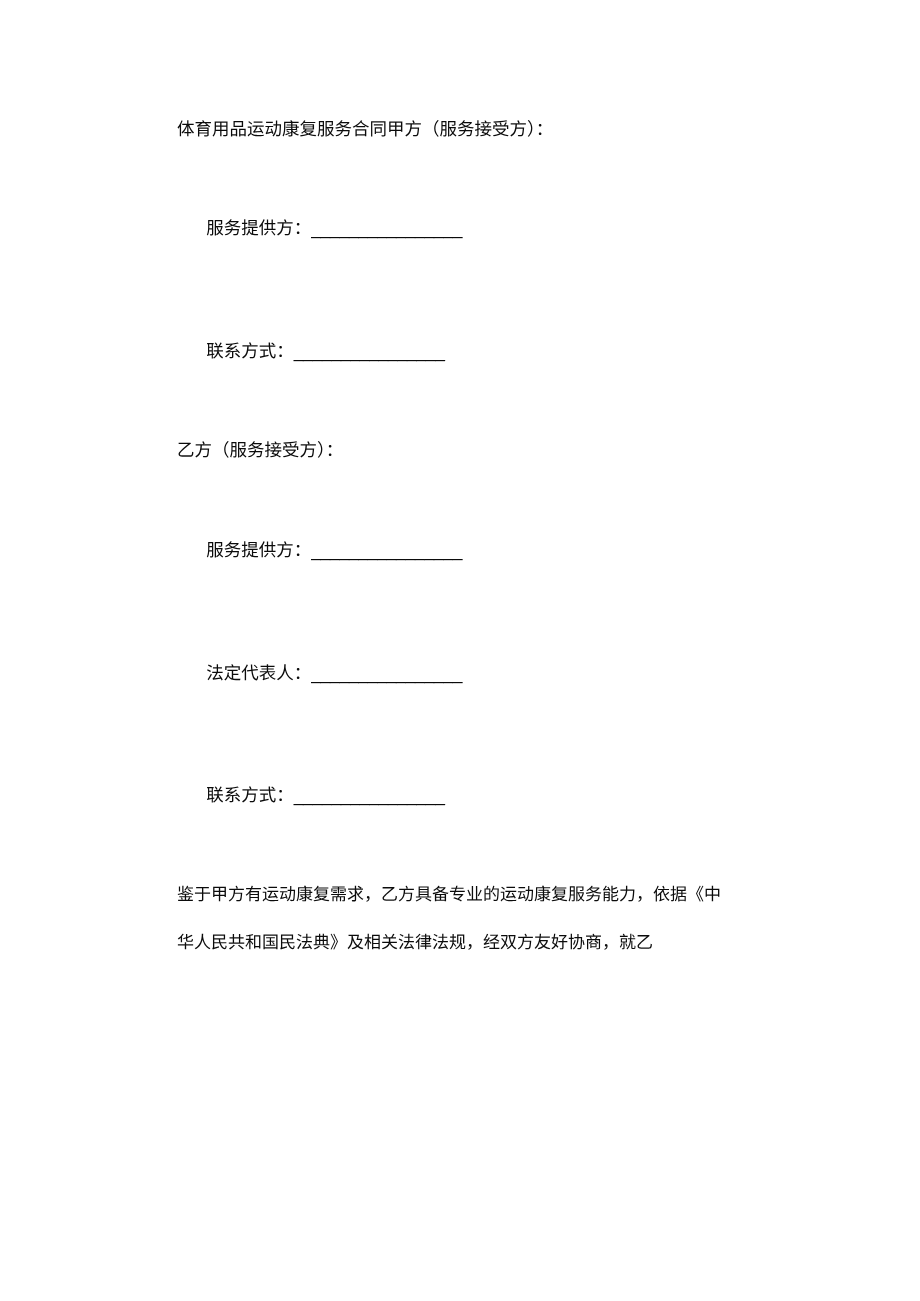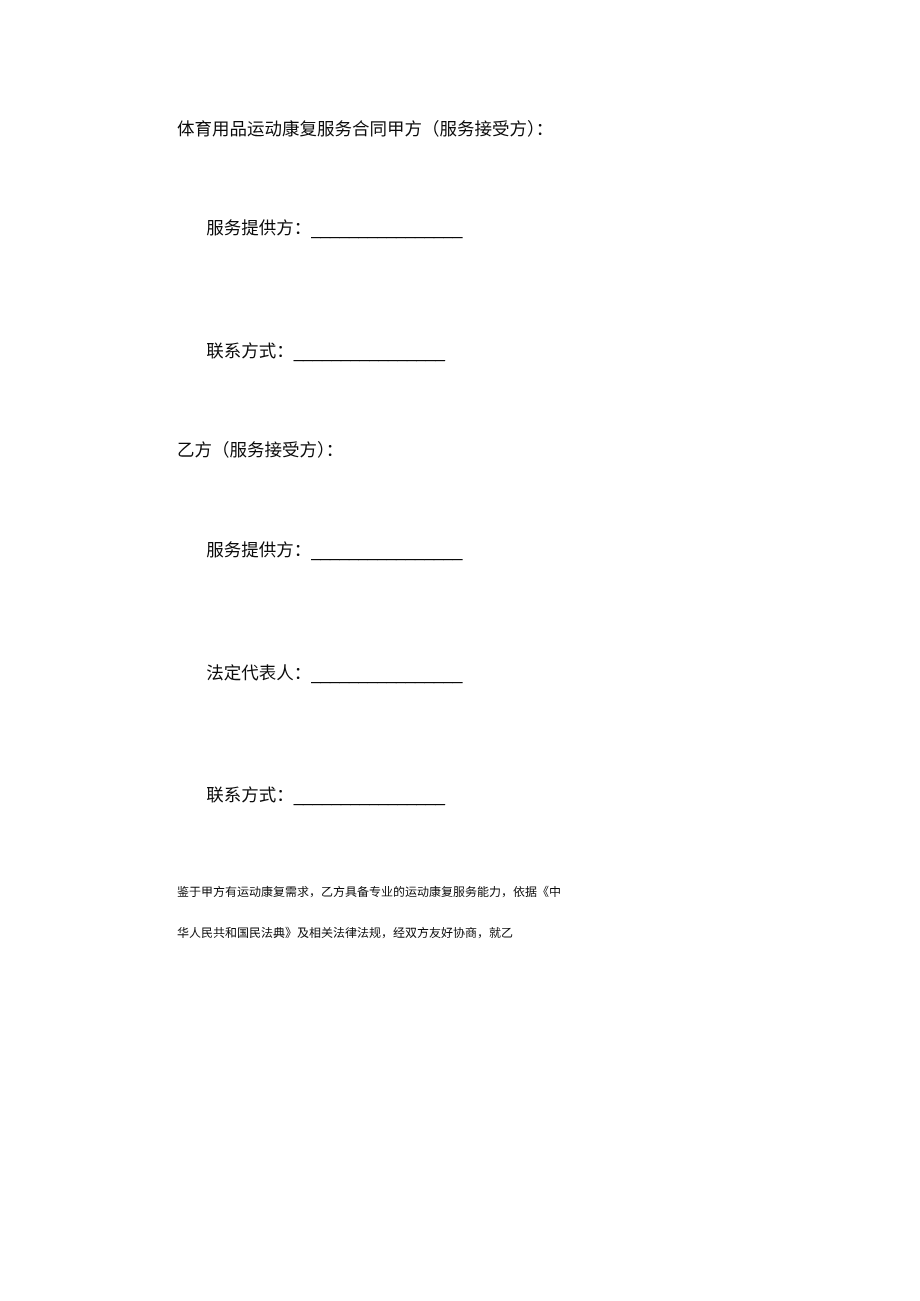--- a/index.html
+++ b/index.html
@@ -59,21 +59,21 @@
     margin: 0 0 52px 0;
     white-space: pre-wrap;
   }
 
   
   .para-block {
     margin: 0;
     padding: 0;
   }
   .para-line {
-    font-size: 12px;
+    font-size: 17px;
     line-height: 1.35;
     margin: 0 0 25px 0;
     white-space: pre-wrap;
   }
 </style>
 </head>
 <body>
 
 <div class="page">
   <div class="doc-body">

